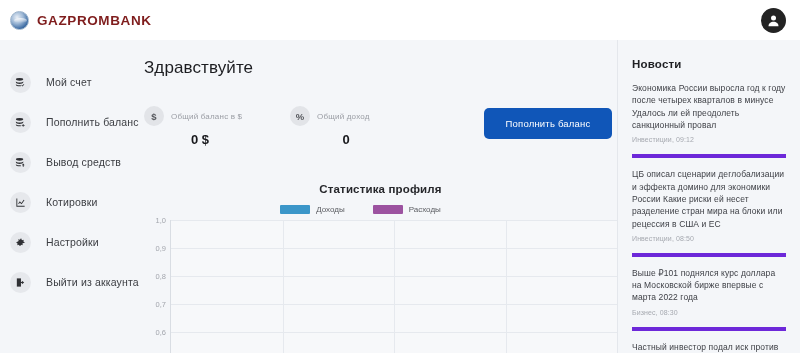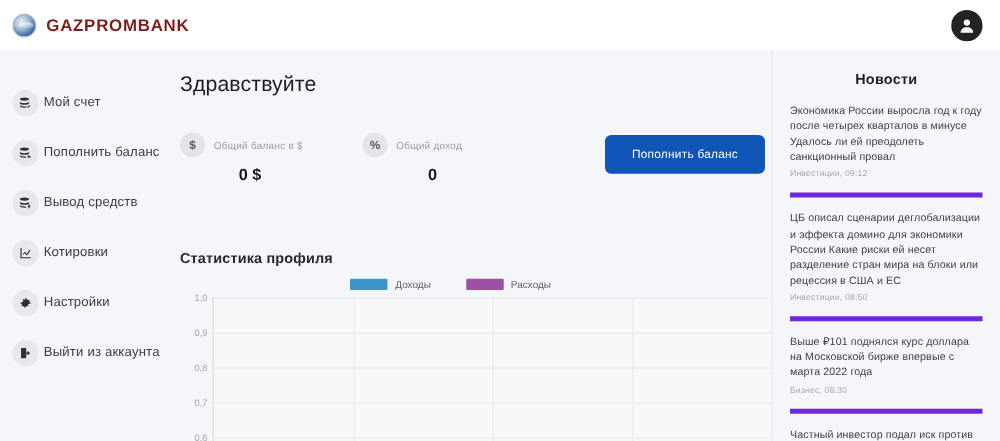--- a/index.html
+++ b/index.html
@@ -57,21 +57,21 @@
     background: #f4f6f9;
   }
 
   
   .sidebar {
     width: 130px; flex: none;
     padding: 22px 0 0 0;
     background: #f4f6f9;
   }
   .nav-item {
-    display: flex; align-items: center; gap: 4px;
+    display: flex; align-items: center; gap: 15px;
     padding: 0 0 0 10px;
     height: 40px;
     cursor: pointer;
     text-decoration: none;
   }
   .nav-icon {
     width: 21px; height: 21px; border-radius: 50%;
     background: #e6e8ec;
     display: flex; align-items: center; justify-content: center;
     flex: none;
@@ -124,23 +124,24 @@
     position: absolute; left: 340px; top: 2px;
     width: 128px; height: 31px;
     background: #1056b8; color: #ffffff;
     border: none; border-radius: 5px;
     font-size: 9.5px; letter-spacing: .2px;
     cursor: pointer;
     font-family: "Liberation Sans", sans-serif;
   }
 
   .section-title {
-    margin-top: 54px;
+    margin-top: 36px;
     font-size: 11.5px; color: #26272b;
     letter-spacing: .15px;
+    text-align: center;
   }
 
   
   .chart-wrap { margin-top: 10px; position: relative; }
   .legend {
     display: flex; justify-content: center;
     gap: 28px; align-items: center;
     margin-bottom: 6px; padding-right: 40px;
   }
   .legend-item { display: flex; align-items: center; gap: 6px; }
@@ -172,21 +173,21 @@
   
   .news {
     width: 183px; flex: none;
     border-left: 1px solid #e4e7ec;
     padding: 18px 14px 0 14px;
     background: #f4f6f9;
     overflow: hidden;
   }
   .news-title {
     font-size: 11.5px; color: #1f2024;
-    margin-bottom: 12px; letter-spacing: .2px; text-align: center;
+    margin-bottom: 12px; letter-spacing: .2px;
   }
   .news-item { padding: 0 0 11px 0; margin-bottom: 10px; border-bottom: 4px solid #6d28d9; }
   .news-item:last-child { border-bottom: none; }
   .news-headline {
     font-size: 8.5px; line-height: 1.45;
     color: #3f4busy; color: #3f4147;
     letter-spacing: .1px;
   }
   .news-meta {
     font-size: 7px; color: #a6a9b0;

